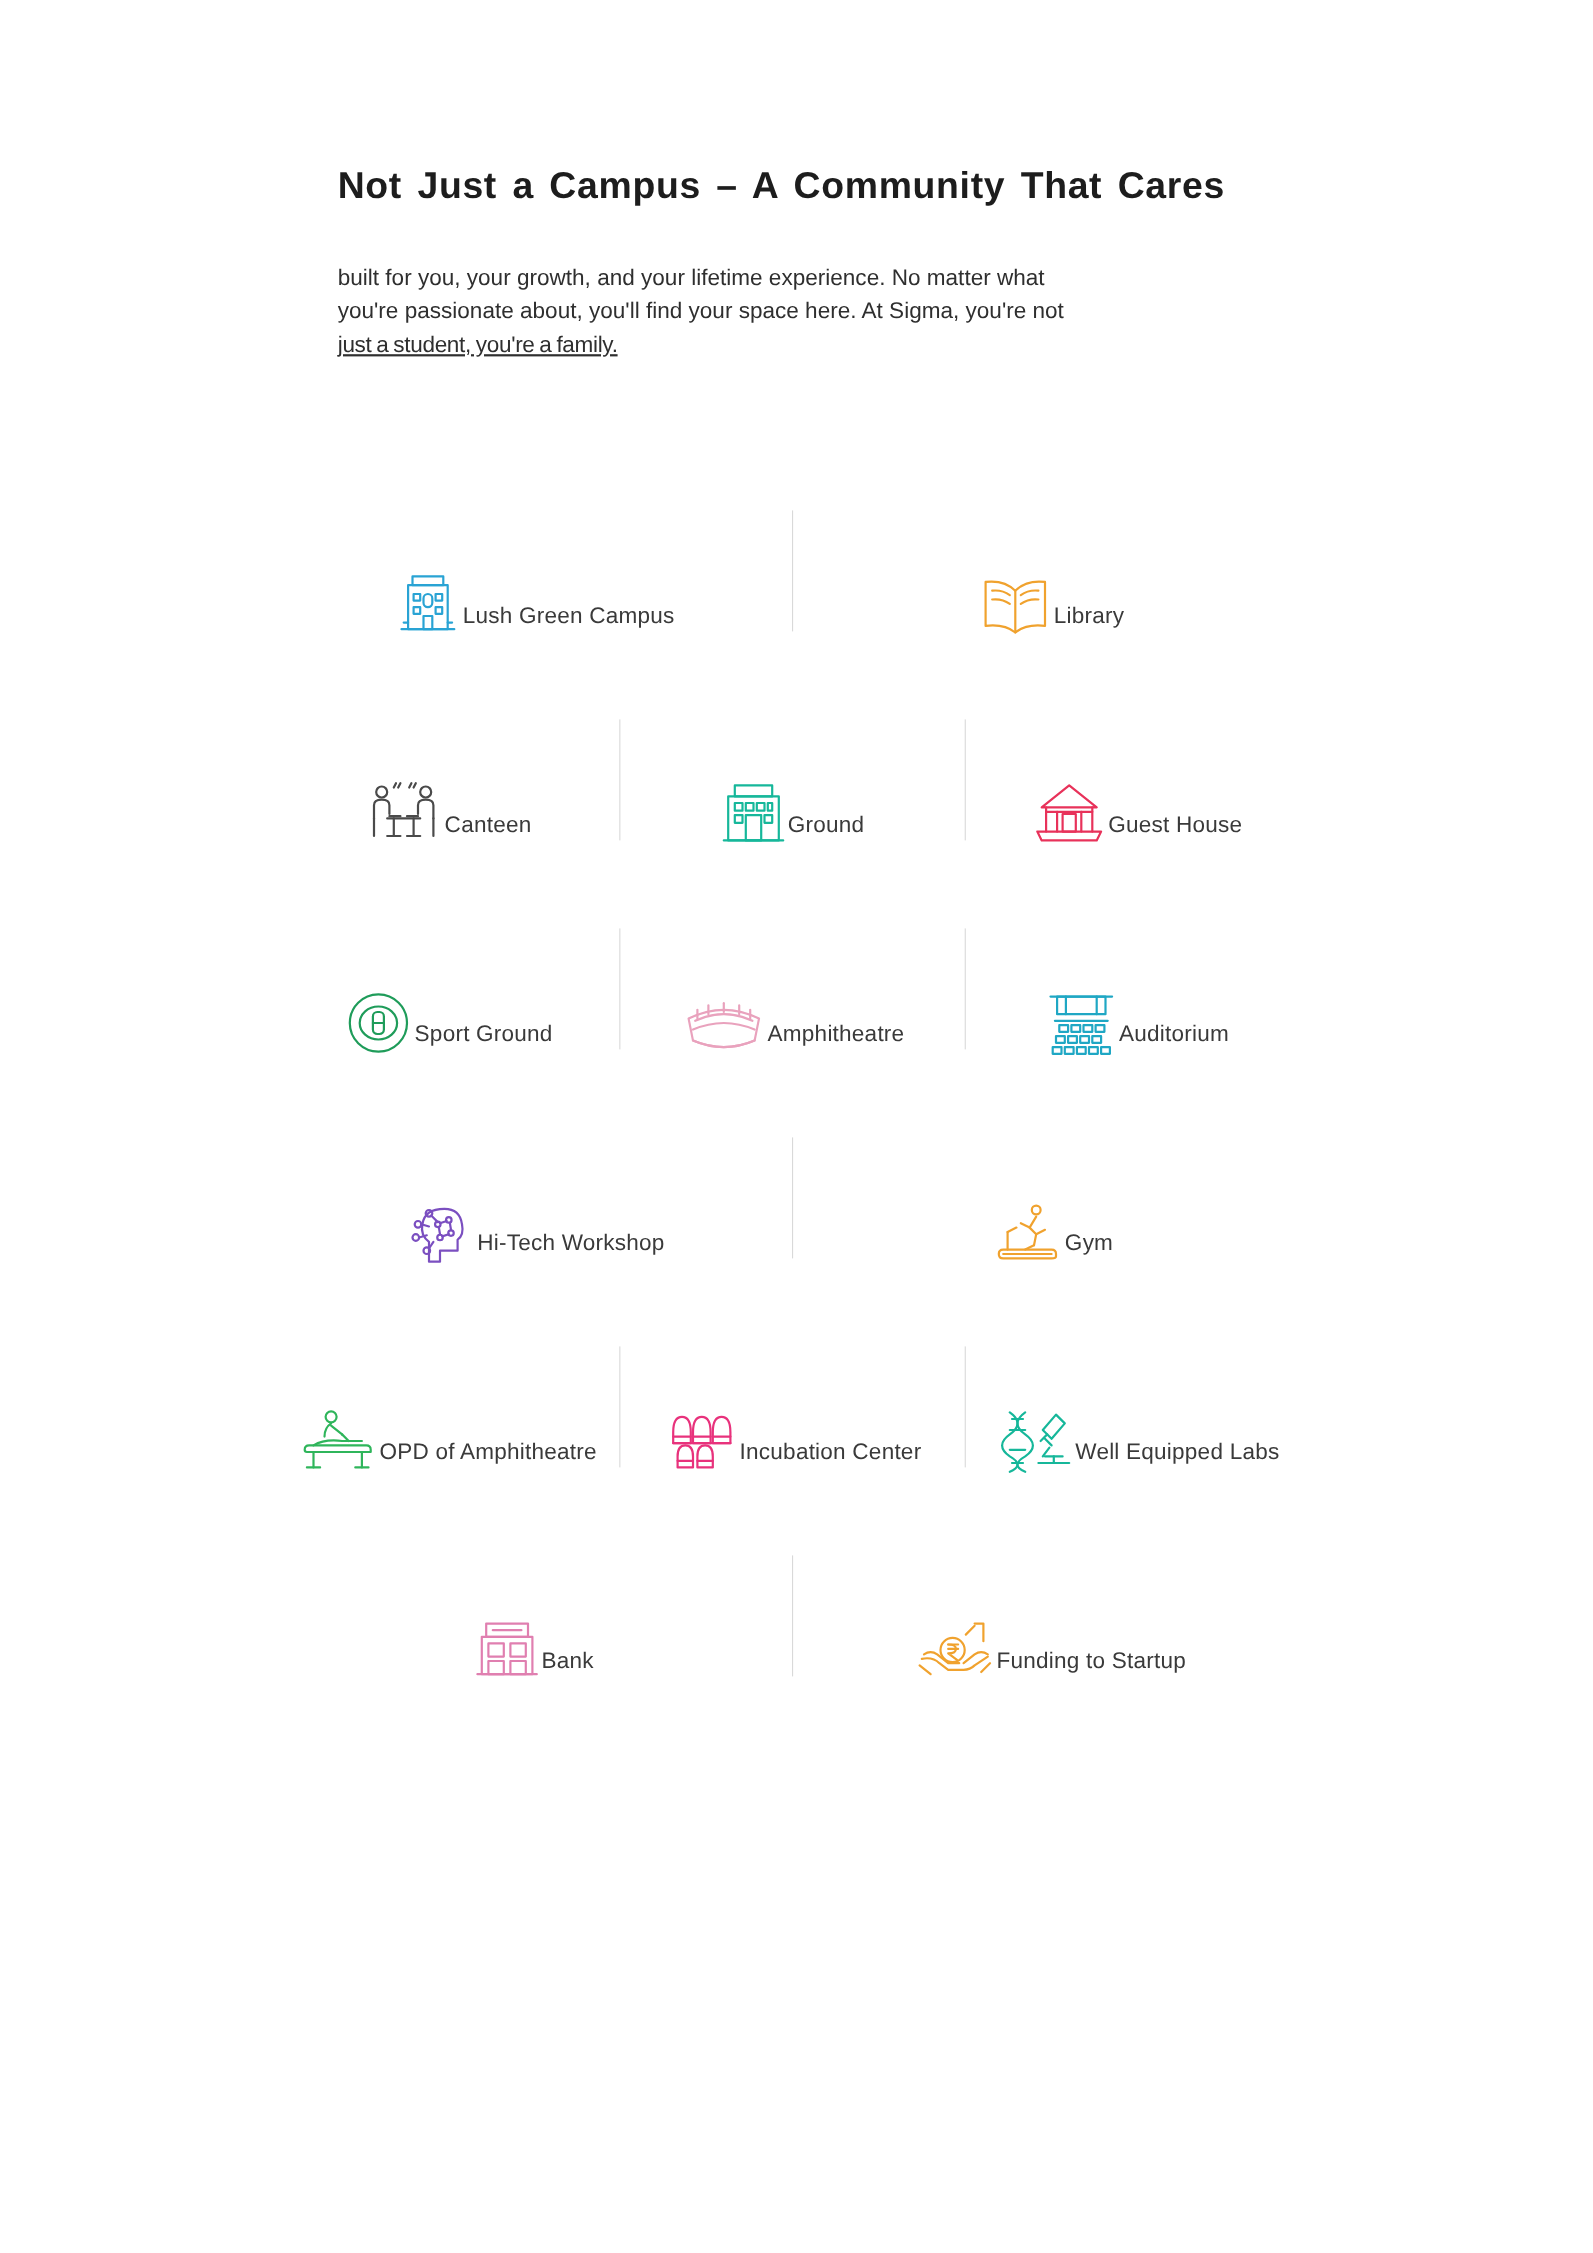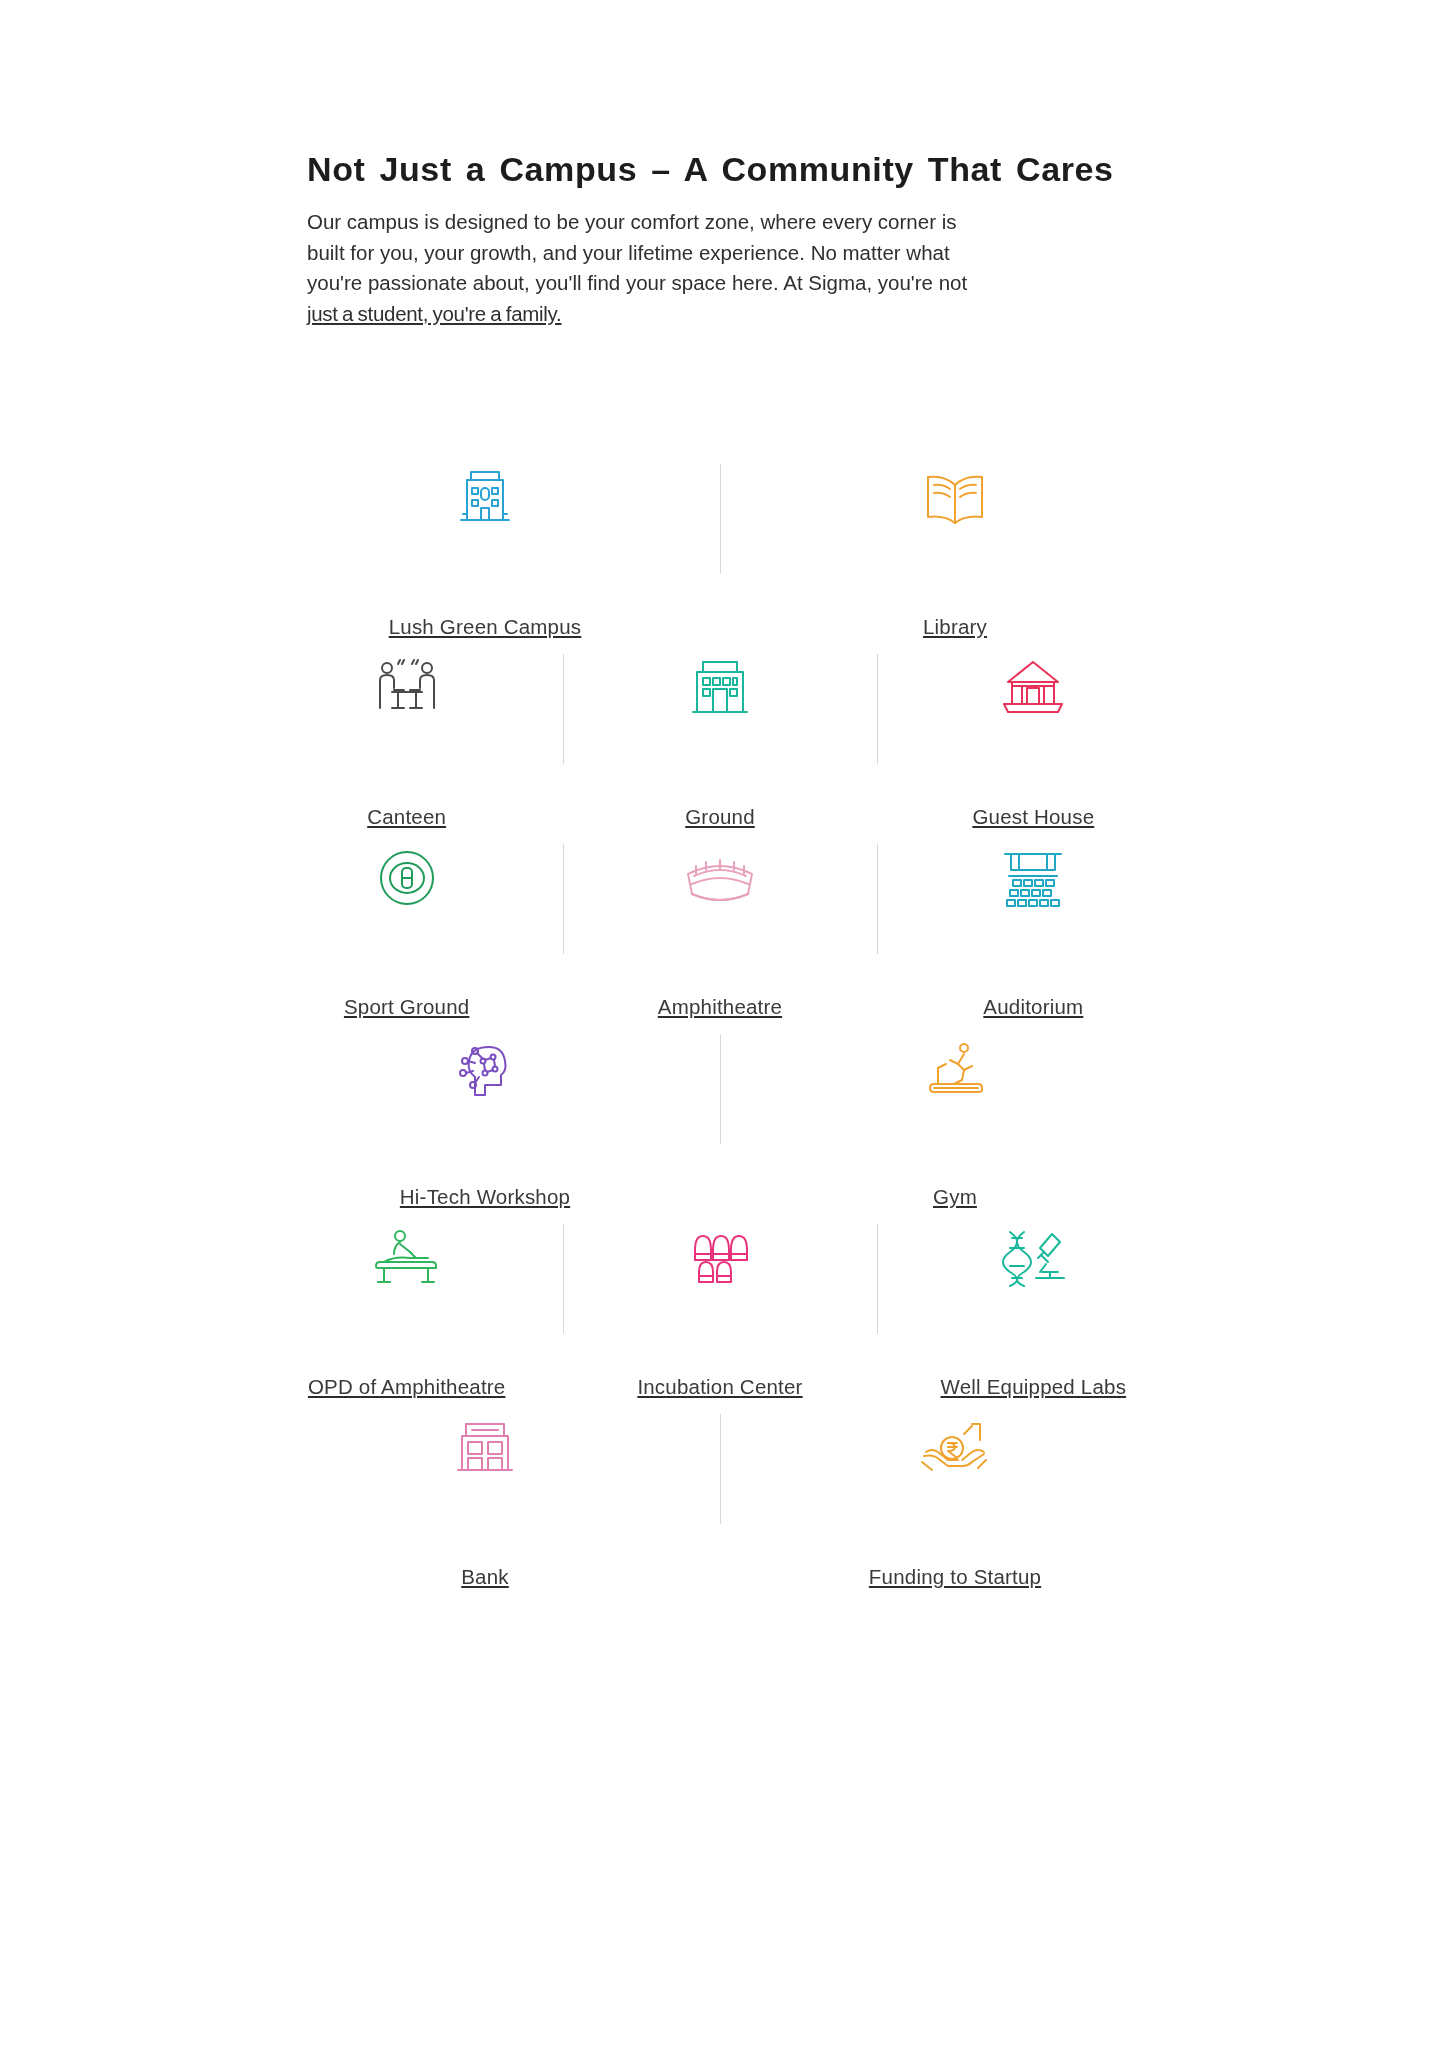--- a/index.html
+++ b/index.html
@@ -53,26 +53,24 @@
     width: 940px;
   }
   .row {
     display: flex;
     width: 100%;
     height: 190px;
   }
   .cell {
     flex: 1 1 0;
     display: flex;
-    flex-direction: column;
     align-items: center;
-    justify-content: space-between;
+    justify-content: center;
     position: relative;
     padding-top: 12px;
-    text-decoration: underline;
   }
   .cell + .cell::before {
     content: "";
     position: absolute;
     left: 0;
     top: 14px;
     width: 1px;
     height: 110px;
     background: #d9d9d9;
   }
@@ -96,21 +94,21 @@
   }
 </style>
 </head>
 <body>
 
 <div class="page">
 
   <div class="content">
     <h1 class="heading">Not Just a Campus – A Community That Cares</h1>
     <p class="intro">
-      <span>Our campus is designed to be your comfort zone, where every corner is</span><br>
+      <br>
       <span>built for you, your growth, and your lifetime experience. No matter what</span><br>
       <span>you're passionate about, you'll find your space here. At Sigma, you're not</span><br>
       <span class="tight">just a student, you're a family.</span>
     </p>
   </div>
 
   <div class="grid">
 
     <div class="row">
       <div class="cell">

